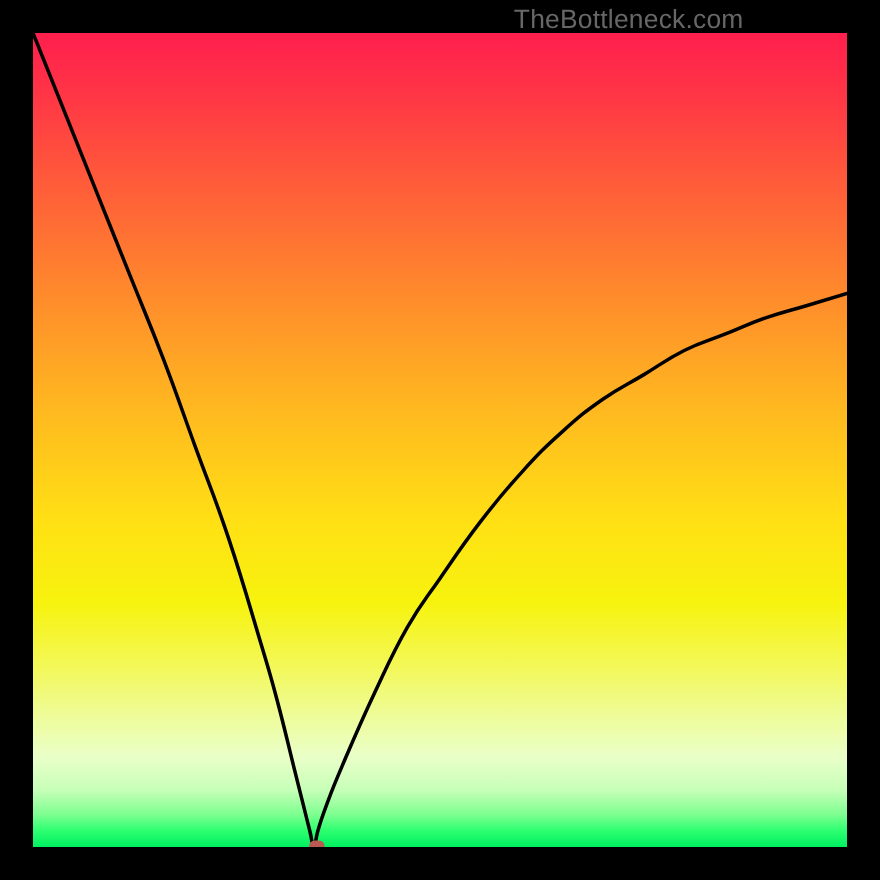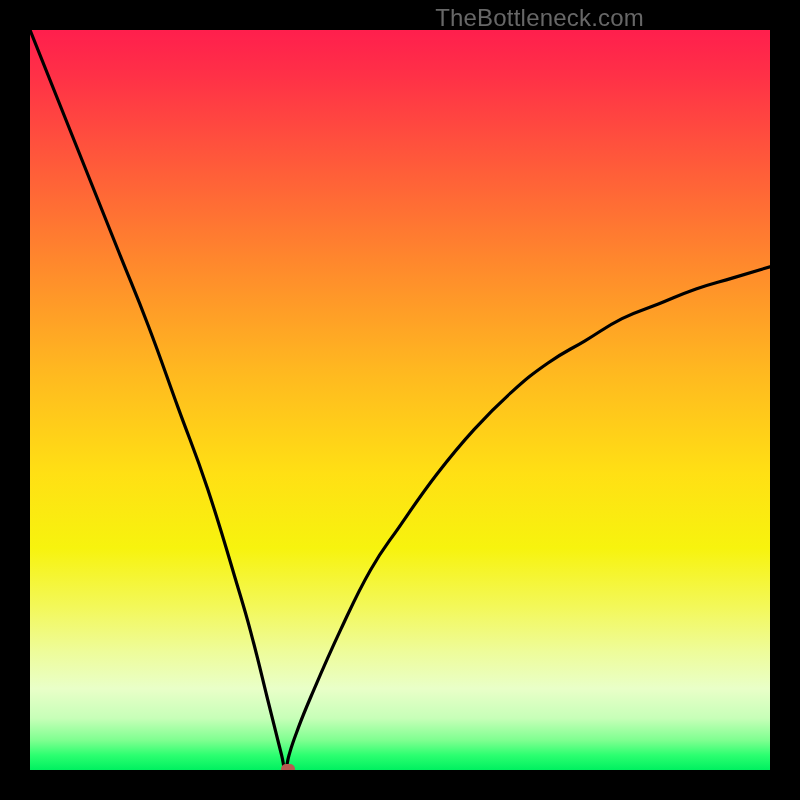--- a/index.html
+++ b/index.html
@@ -9,20 +9,21 @@
     height: 800px;
     background: #000000;
     overflow: hidden;
     font-family: Arial, Helvetica, sans-serif;
   }
   .outer {
     position: relative;
     width: 656px;
     height: 800px;
     background: #000000;
+    padding-left: 32px;
   }
   .watermark {
     position: absolute;
     top: 4px;
     right: 12px;
     color: #676767;
     font-size: 24px;
     font-weight: 500;
     letter-spacing: 0.2px;
     z-index: 50;

